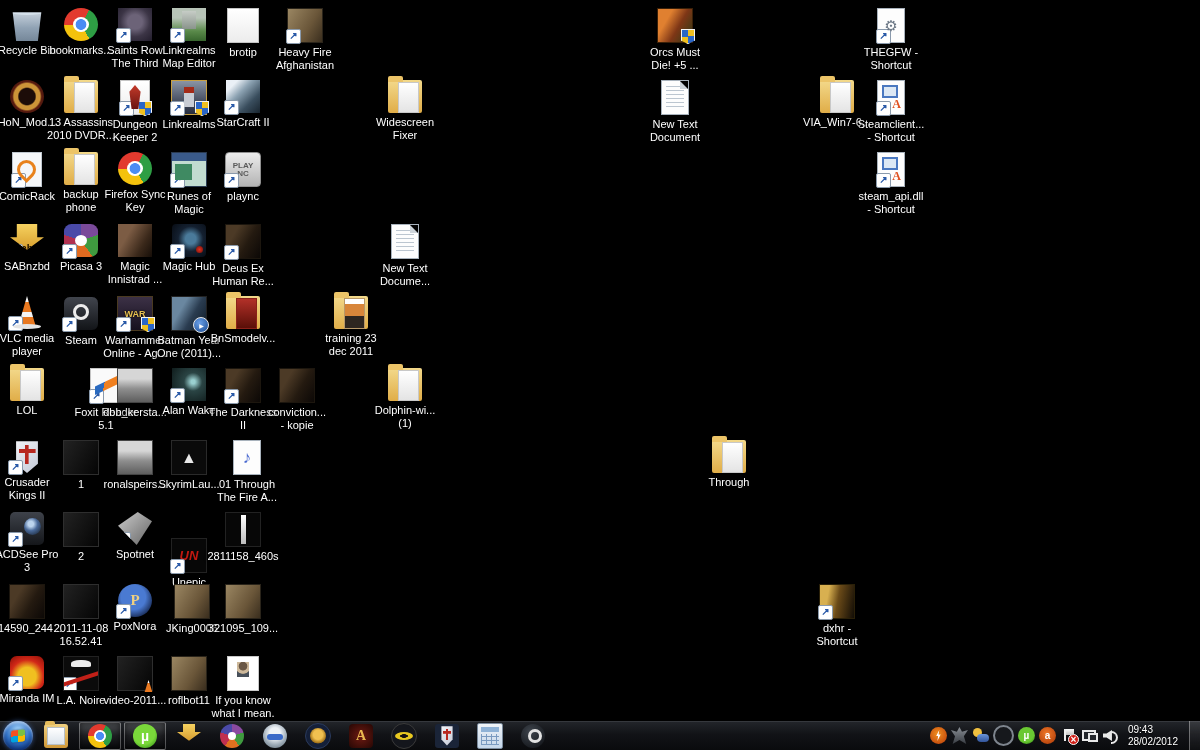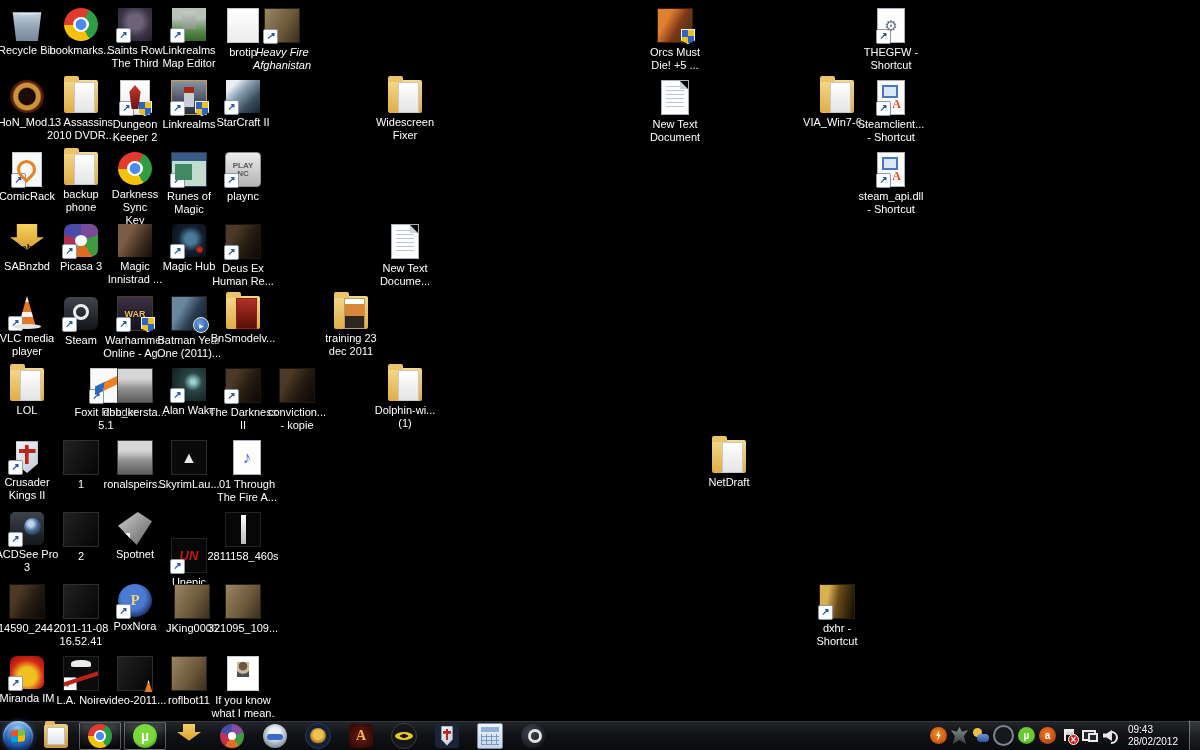--- a/index.html
+++ b/index.html
@@ -327,21 +327,21 @@
         <span class="ov ov-shield"></span>
       </div>
       <div class="lbl">
         <div>Dungeon</div>
         <div>Keeper 2</div>
       </div>
     </div>
     <div class="di" style="left: 99px; top: 152px;">
       <div class="ic ic-chrome"></div>
       <div class="lbl">
-        <div>Darkness Sync</div>
+        <div>Firefox Sync</div>
         <div>Key</div>
       </div>
     </div>
     <div class="di" style="left: 99px; top: 224px;">
       <div class="ic ic-box-brown"></div>
       <div class="lbl">
         <div>Magic</div>
         <div>Innistrad ...</div>
       </div>
     </div>
@@ -539,21 +539,21 @@
         <div>321095_109...</div>
       </div>
     </div>
     <div class="di" style="left: 207px; top: 656px;">
       <div class="ic ic-meme"></div>
       <div class="lbl">
         <div>If you know</div>
         <div>what I mean.</div>
       </div>
     </div>
-    <div class="di" style="left: 246px; top: 8px; font-style: italic;">
+    <div class="di" style="left: 269px; top: 8px;">
       <div class="ic ic-photo-tan">
         <span class="ov ov-arrow"></span>
       </div>
       <div class="lbl">
         <div>Heavy Fire</div>
         <div>Afghanistan</div>
       </div>
     </div>
     <div class="di" style="left: 261px; top: 368px;">
       <div class="ic ic-photo-dark"></div>
@@ -602,21 +602,21 @@
     <div class="di" style="left: 639px; top: 80px;">
       <div class="ic ic-textdoc"></div>
       <div class="lbl">
         <div>New Text</div>
         <div>Document</div>
       </div>
     </div>
     <div class="di" style="left: 693px; top: 440px;">
       <div class="ic ic-folder"></div>
       <div class="lbl">
-        <div>NetDraft</div>
+        <div>Through</div>
       </div>
     </div>
     <div class="di" style="left: 801px; top: 80px;">
       <div class="ic ic-folder"></div>
       <div class="lbl">
         <div>VIA_Win7-6...</div>
       </div>
     </div>
     <div class="di" style="left: 801px; top: 584px;">
       <div class="ic ic-dxhr">

